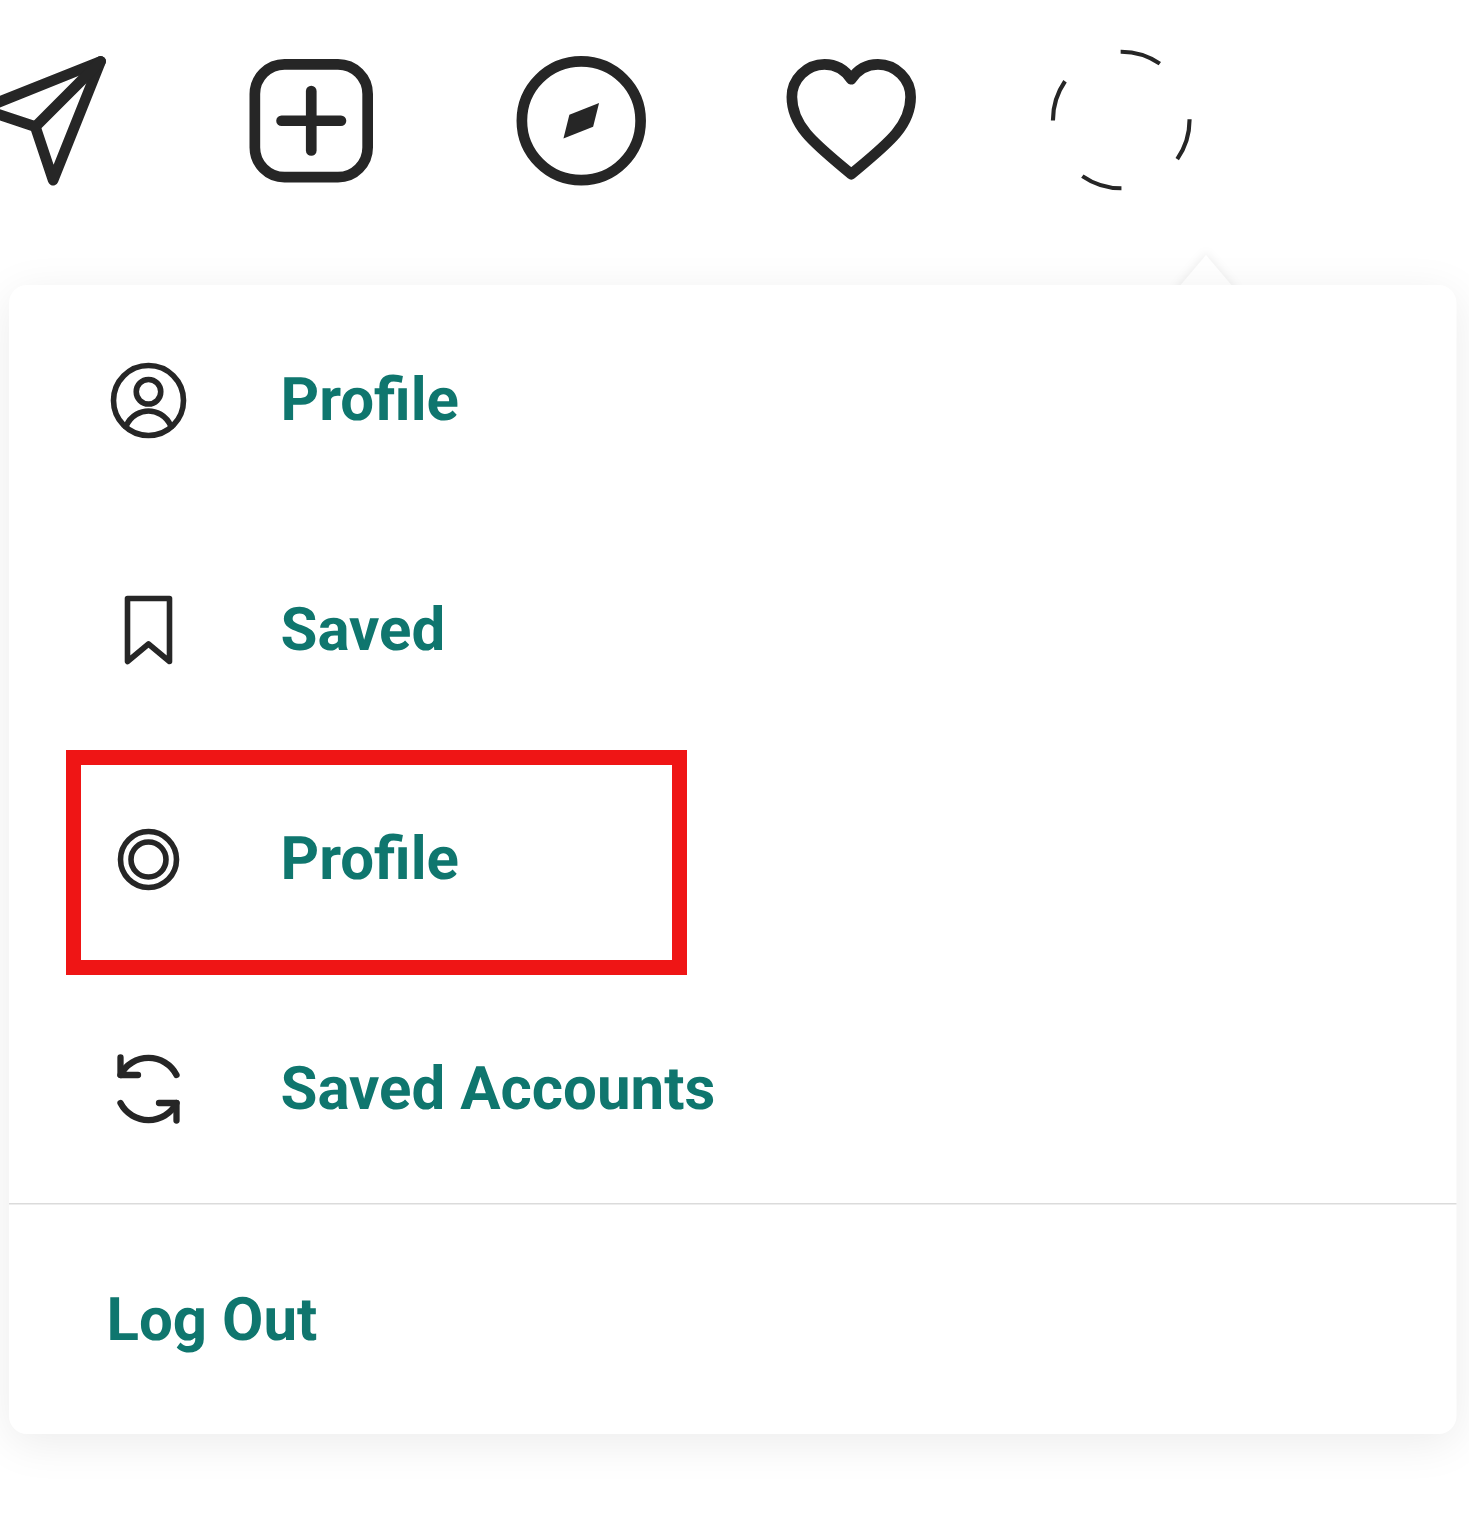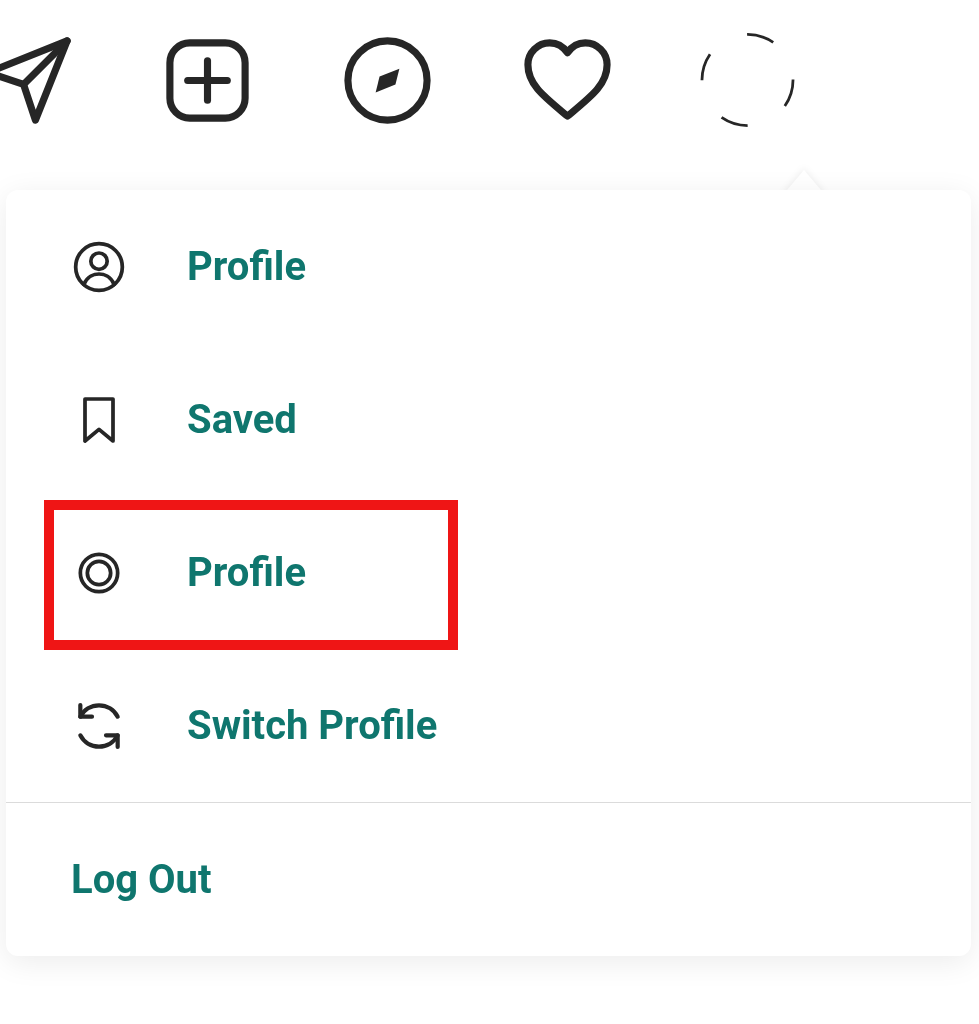--- a/index.html
+++ b/index.html
@@ -163,21 +163,21 @@
 
   <div class="menu-item">
     <span class="mi-icon">
       <svg viewBox="0 0 48 48" fill="none" stroke="#262626" stroke-width="3.6" stroke-linecap="round" stroke-linejoin="round">
         <path d="M40 16 A 18 18 0 0 0 8 16"></path>
         <polyline points="8,6 8,16 18,16"></polyline>
         <path d="M8 32 A 18 18 0 0 0 40 32"></path>
         <polyline points="40,42 40,32 30,32"></polyline>
       </svg>
     </span>
-    <span>Switch Profile</span>
+    <span>Saved Accounts</span>
   </div>
 
   <div class="divider"></div>
 
   <div class="menu-item logout">
     <span>Log Out</span>
   </div>
 
 </div>
 

